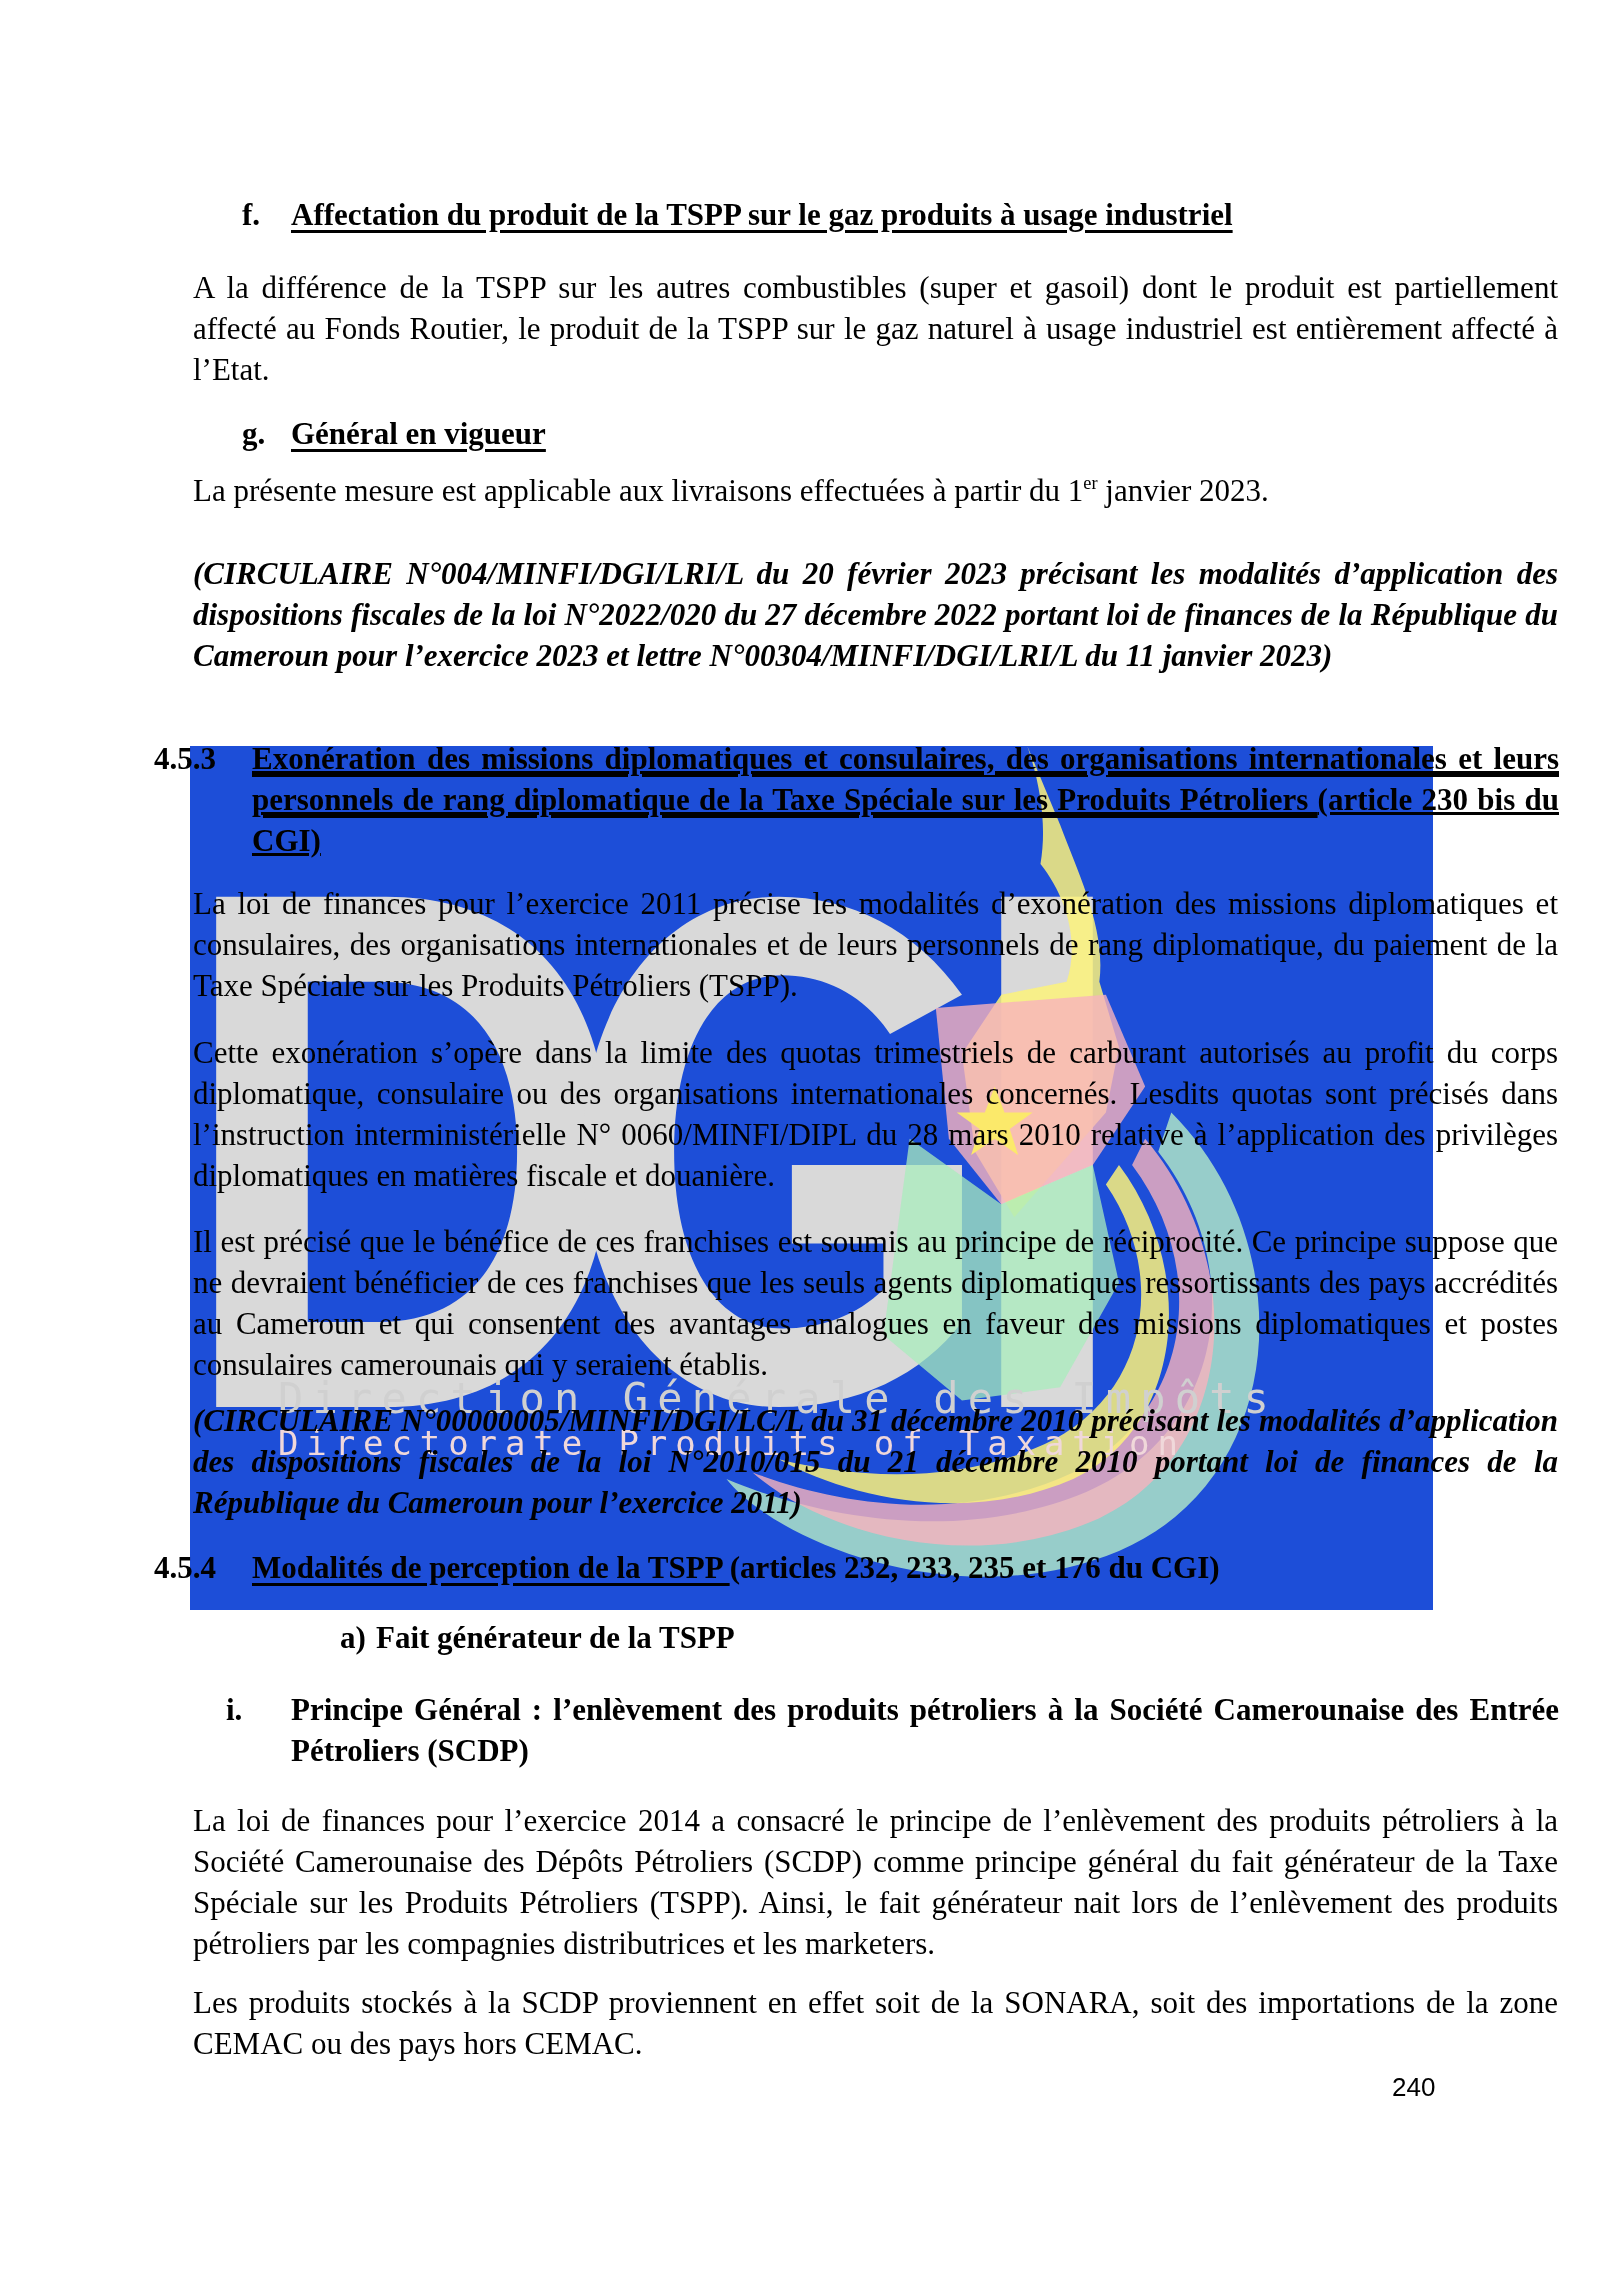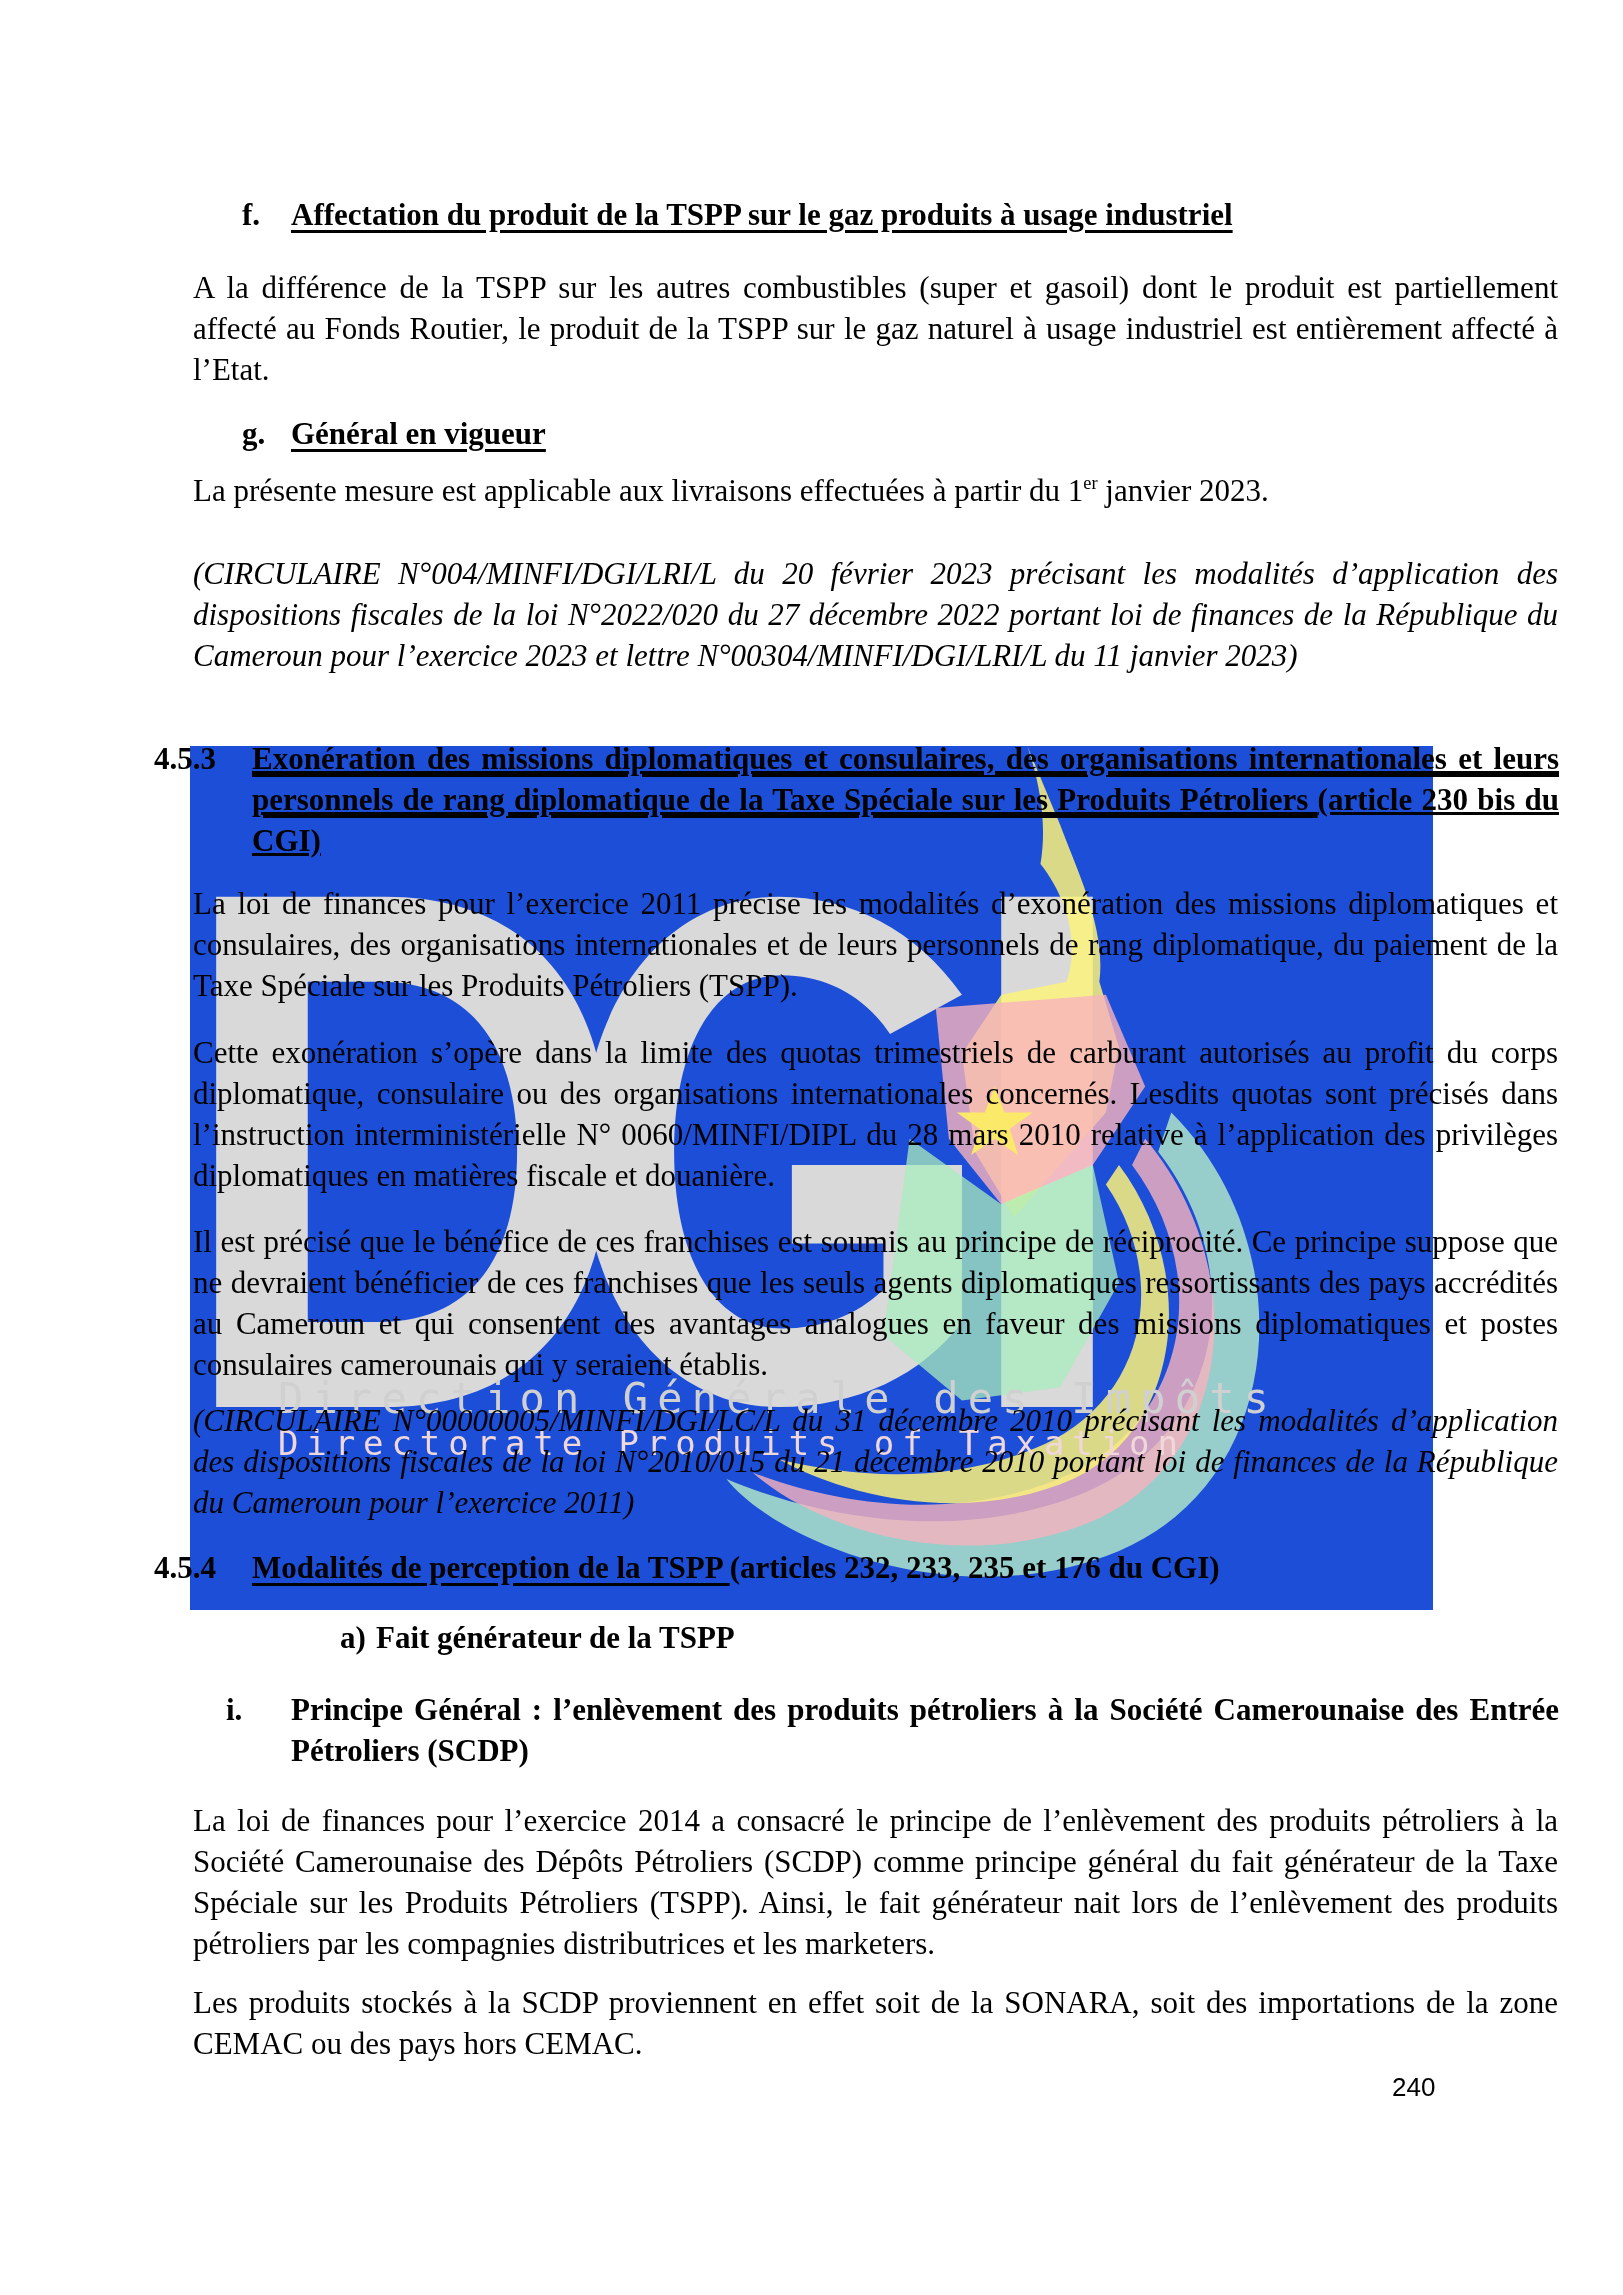--- a/index.html
+++ b/index.html
@@ -13,21 +13,21 @@
   .watermark svg { position: absolute; left: 0; top: 0; width: 1243px; height: 864px; }
   .wm-text { position: absolute; font-family: "DejaVu Sans Mono", monospace; color: #d0d0d0;
              letter-spacing: 9.2px; white-space: nowrap; }
   .wm-fr { left: 88px; top: 628px; font-size: 42px; }
   .wm-en { left: 88px; top: 677px; font-size: 34px; color: #f0d8da; letter-spacing: 7.9px; }
 
   .content { position: absolute; left: 0; top: 0; width: 1623px; z-index: 1; }
   .block { position: absolute; }
   p { margin: 0; font-size: 31px; line-height: 41px; text-align: justify; text-align-last: left; }
   .body { left: 193px; width: 1365px; }
-  .ital { font-style: italic; font-weight: normal; }
+  .ital { font-style: italic; font-weight: bold; }
   .h-sub { font-weight: bold; font-size: 31px; line-height: 41px; }
   .h-sub .num { position: absolute; left: 0; }
   .h-sub .txt { position: absolute; text-decoration: underline; text-decoration-thickness: 3.3px; text-underline-offset: 5.2px; white-space: nowrap; }
   .h-sec { left: 154px; width: 1405px; font-weight: bold; font-size: 31px; line-height: 41px; }
   .h-sec .num { position: absolute; left: 0; top: 0; }
   .h-sec .txt { margin-left: 98px; display: block; text-align: justify; text-align-last: left; }
   .u { text-decoration: underline; text-decoration-thickness: 3.3px; text-underline-offset: 5.2px; }
   sup { font-size: 18.3px; line-height: 0; vertical-align: 11.8px; }
   .pagenum { position: absolute; left: 1392px; top: 2072px; font-family: "Liberation Sans", "DejaVu Sans", sans-serif; font-size: 26px; }
 </style>

